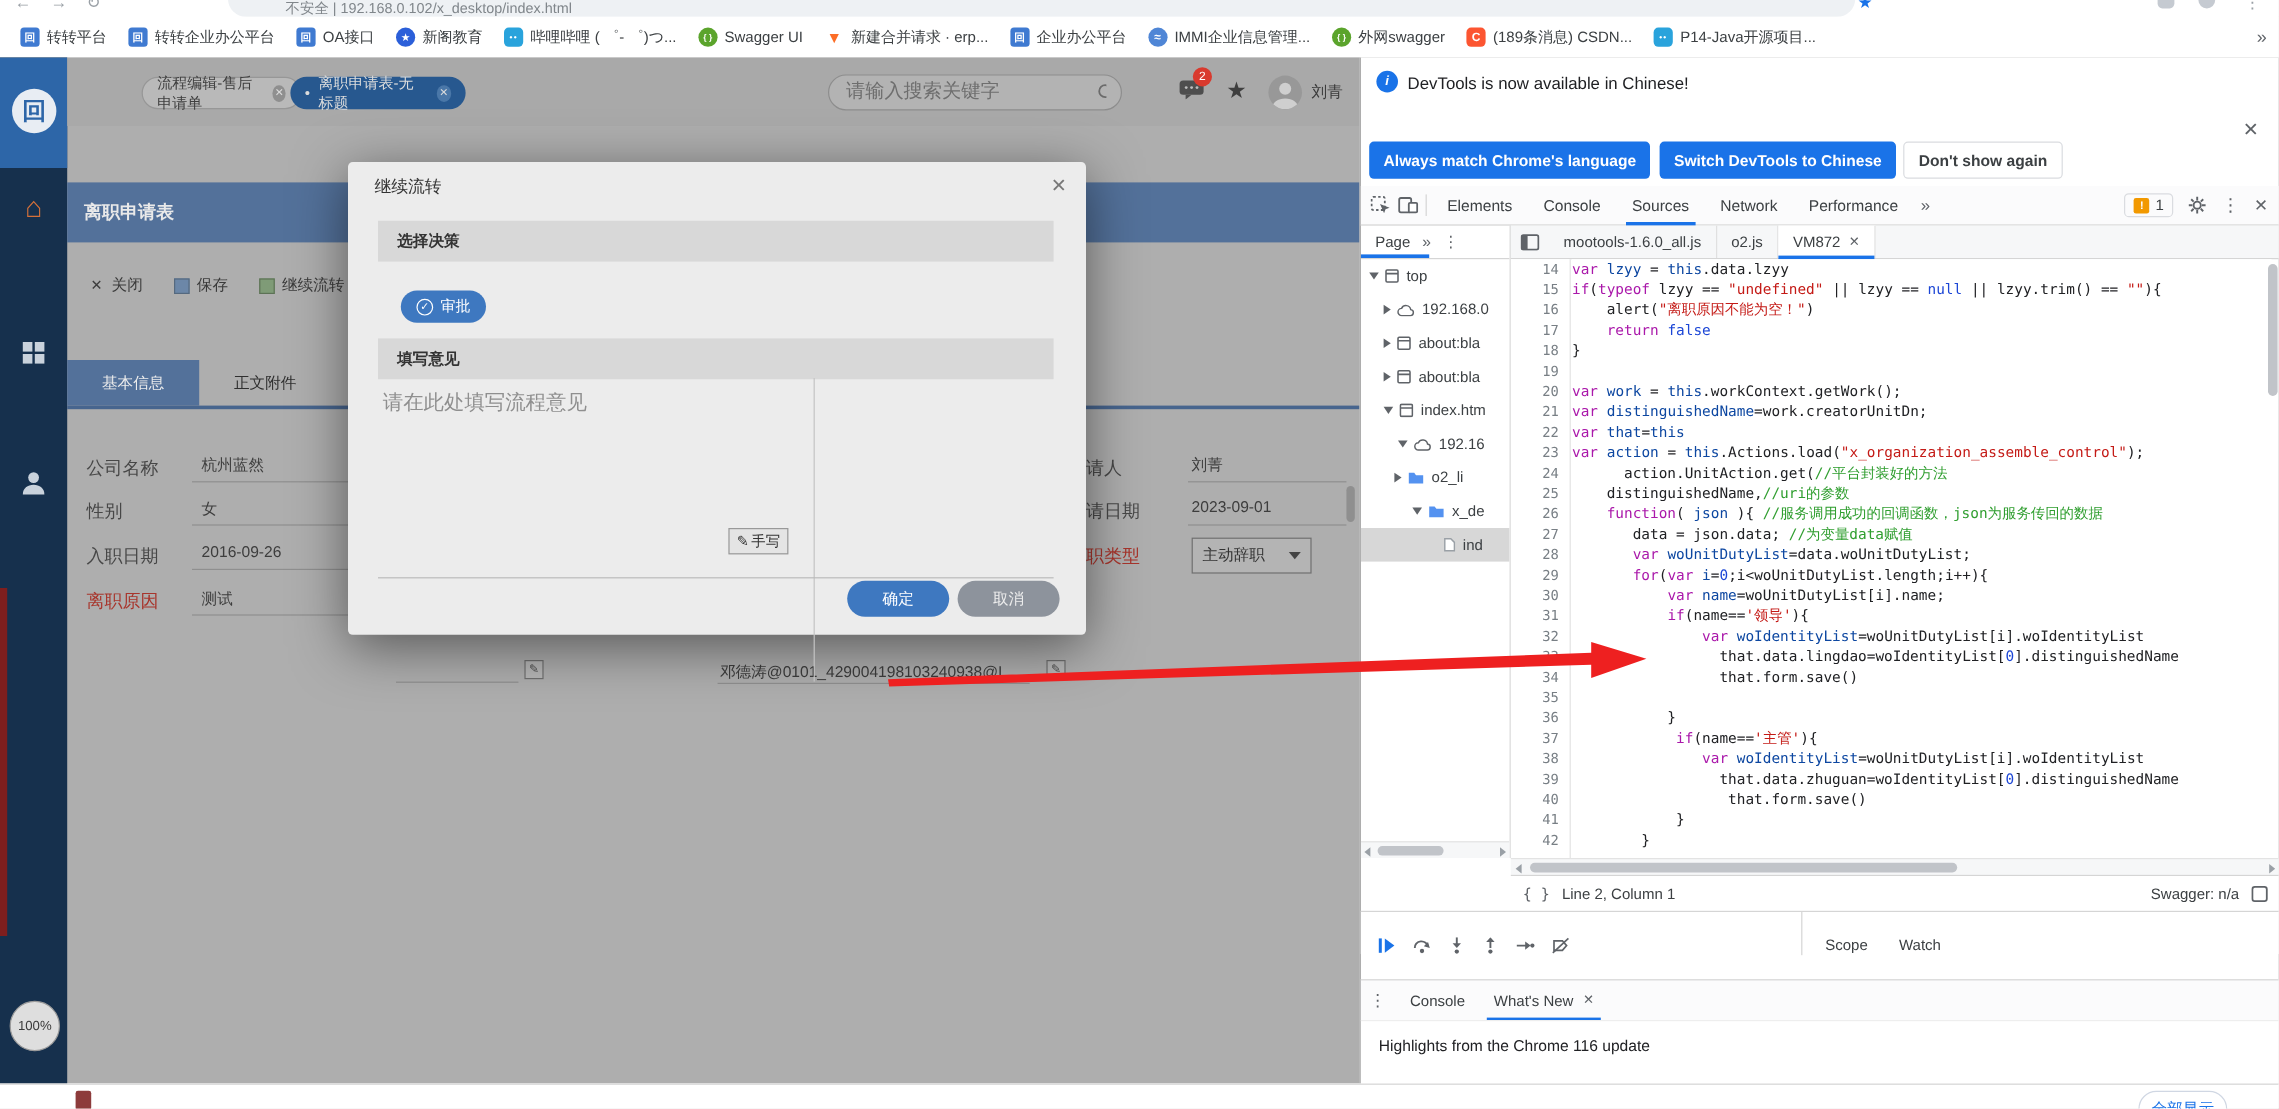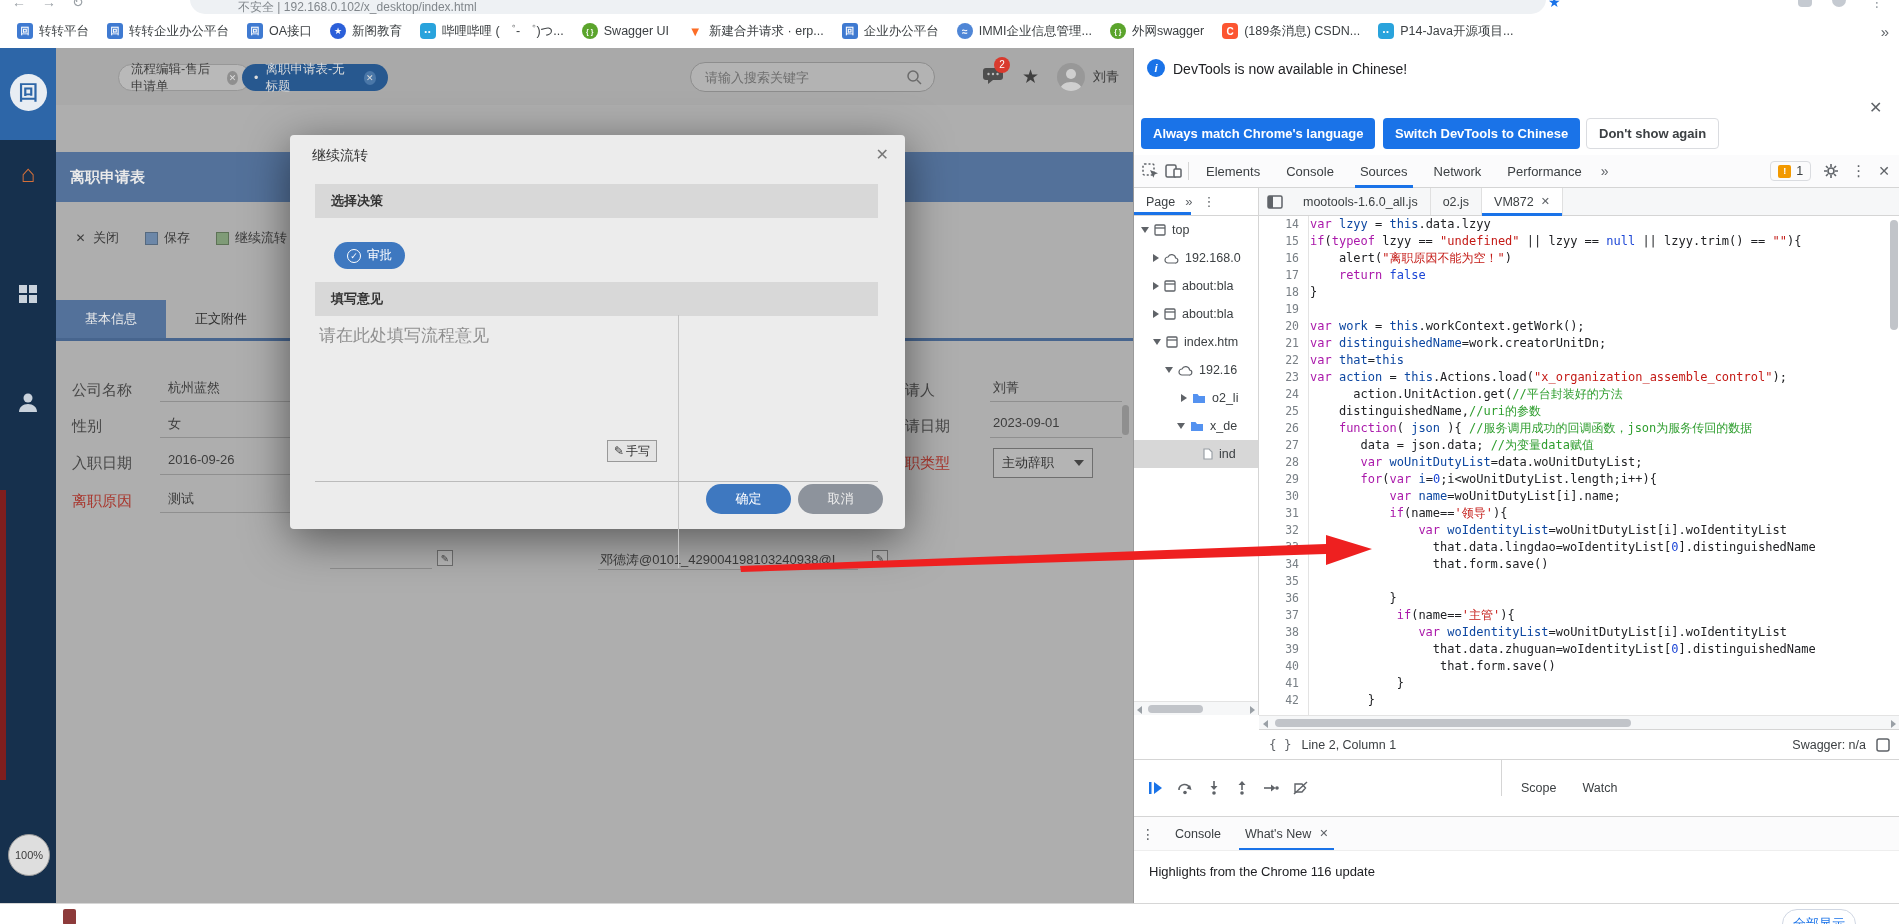--- a/index.html
+++ b/index.html
@@ -45,21 +45,21 @@
   .pill{position:absolute;height:27px;border-radius:14px;display:flex;align-items:center;gap:7px;padding:0 12px;font-size:12.5px;}
   .pill1{left:62px;top:16px;width:133px;background:#b9b9b9;border:1px solid #979797;color:#3e3e3e;}
   .pill2{left:186px;top:16px;width:146px;background:#27588f;color:#dcdcdc;}
   .pill-x{width:14px;height:14px;border-radius:50%;background:#8f8f8f;color:#dcdcdc;font-size:9px;display:flex;align-items:center;justify-content:center;}
   .pill2 .pill-x{background:#4a77a8;}
   .paused{position:absolute;left:394px;top:8px;height:38px;background:#ffffcf;border:1px solid #d6d69a;display:flex;align-items:stretch;}
   .paused-label{padding:0 12px;display:flex;align-items:center;font-size:14px;color:#333;}
   .paused-btn{width:34px;display:flex;align-items:center;justify-content:center;border-left:1px solid #d6d69a;}
   .searchbox{position:absolute;left:634px;top:14px;width:245px;height:30px;border:1px solid #8d8d8d;border-radius:15px;background:#b3b3b3;
     display:flex;align-items:center;padding:0 12px;}
-  .searchbox input{flex:1;border:none;background:transparent;outline:none;font-size:13px;color:#4c4c4c;font-family:inherit;}
+  .searchbox input{flex:1;border:none;background:transparent;outline:none;font-size:16px;color:#4c4c4c;font-family:inherit;}
   .searchbox input::placeholder{color:#6e6e6e;}
   .hdr-user{position:absolute;right:0;top:0;height:57px;display:flex;align-items:center;}
   .badge{position:absolute;left:12px;top:-9px;min-width:16px;height:16px;border-radius:8px;background:#d93a2e;color:#fff;
     font-size:10px;display:flex;align-items:center;justify-content:center;padding:0 4px;}
   .avatar{width:28px;height:28px;border-radius:50%;background:#989898;display:flex;align-items:flex-end;justify-content:center;overflow:hidden;}
   .username{font-size:13px;color:#3a3a3a;margin:0 14px 0 8px;}
 
   
   .title-bar{left:56px;top:104px;width:1077px;height:50px;background:#53719a;display:flex;align-items:center;}
   .title-bar span{margin-left:14px;color:#e9e9e9;font-size:15px;font-weight:bold;}
@@ -526,21 +526,21 @@
             </div>
             <div class="tree-row" style="padding-left: 31px;">
               <span class="caret open"></span>
               <span class="tree-ico">
                 <svg width="15" height="11">
                   <path d="M4 10a3 3 0 0 1 0-6 4 4 0 0 1 7.6 1A2.5 2.5 0 0 1 11 10z" stroke="#5f6368" stroke-width="1.2" fill="none"></path>
                 </svg>
               </span>
               <span class="tree-label">192.16</span>
             </div>
-            <div class="tree-row" style="padding-left: 28px; margin-left: 19px;">
+            <div class="tree-row" style="padding-left: 28px;">
               <span class="caret closed"></span>
               <span class="tree-ico">
                 <svg width="14" height="12">
                   <path d="M1 2h4.5L7 4h6v7H1z" fill="#5492f0"></path>
                 </svg>
               </span>
               <span class="tree-label">o2_li</span>
             </div>
             <div class="tree-row" style="padding-left: 43px;">
               <span class="caret open"></span>

